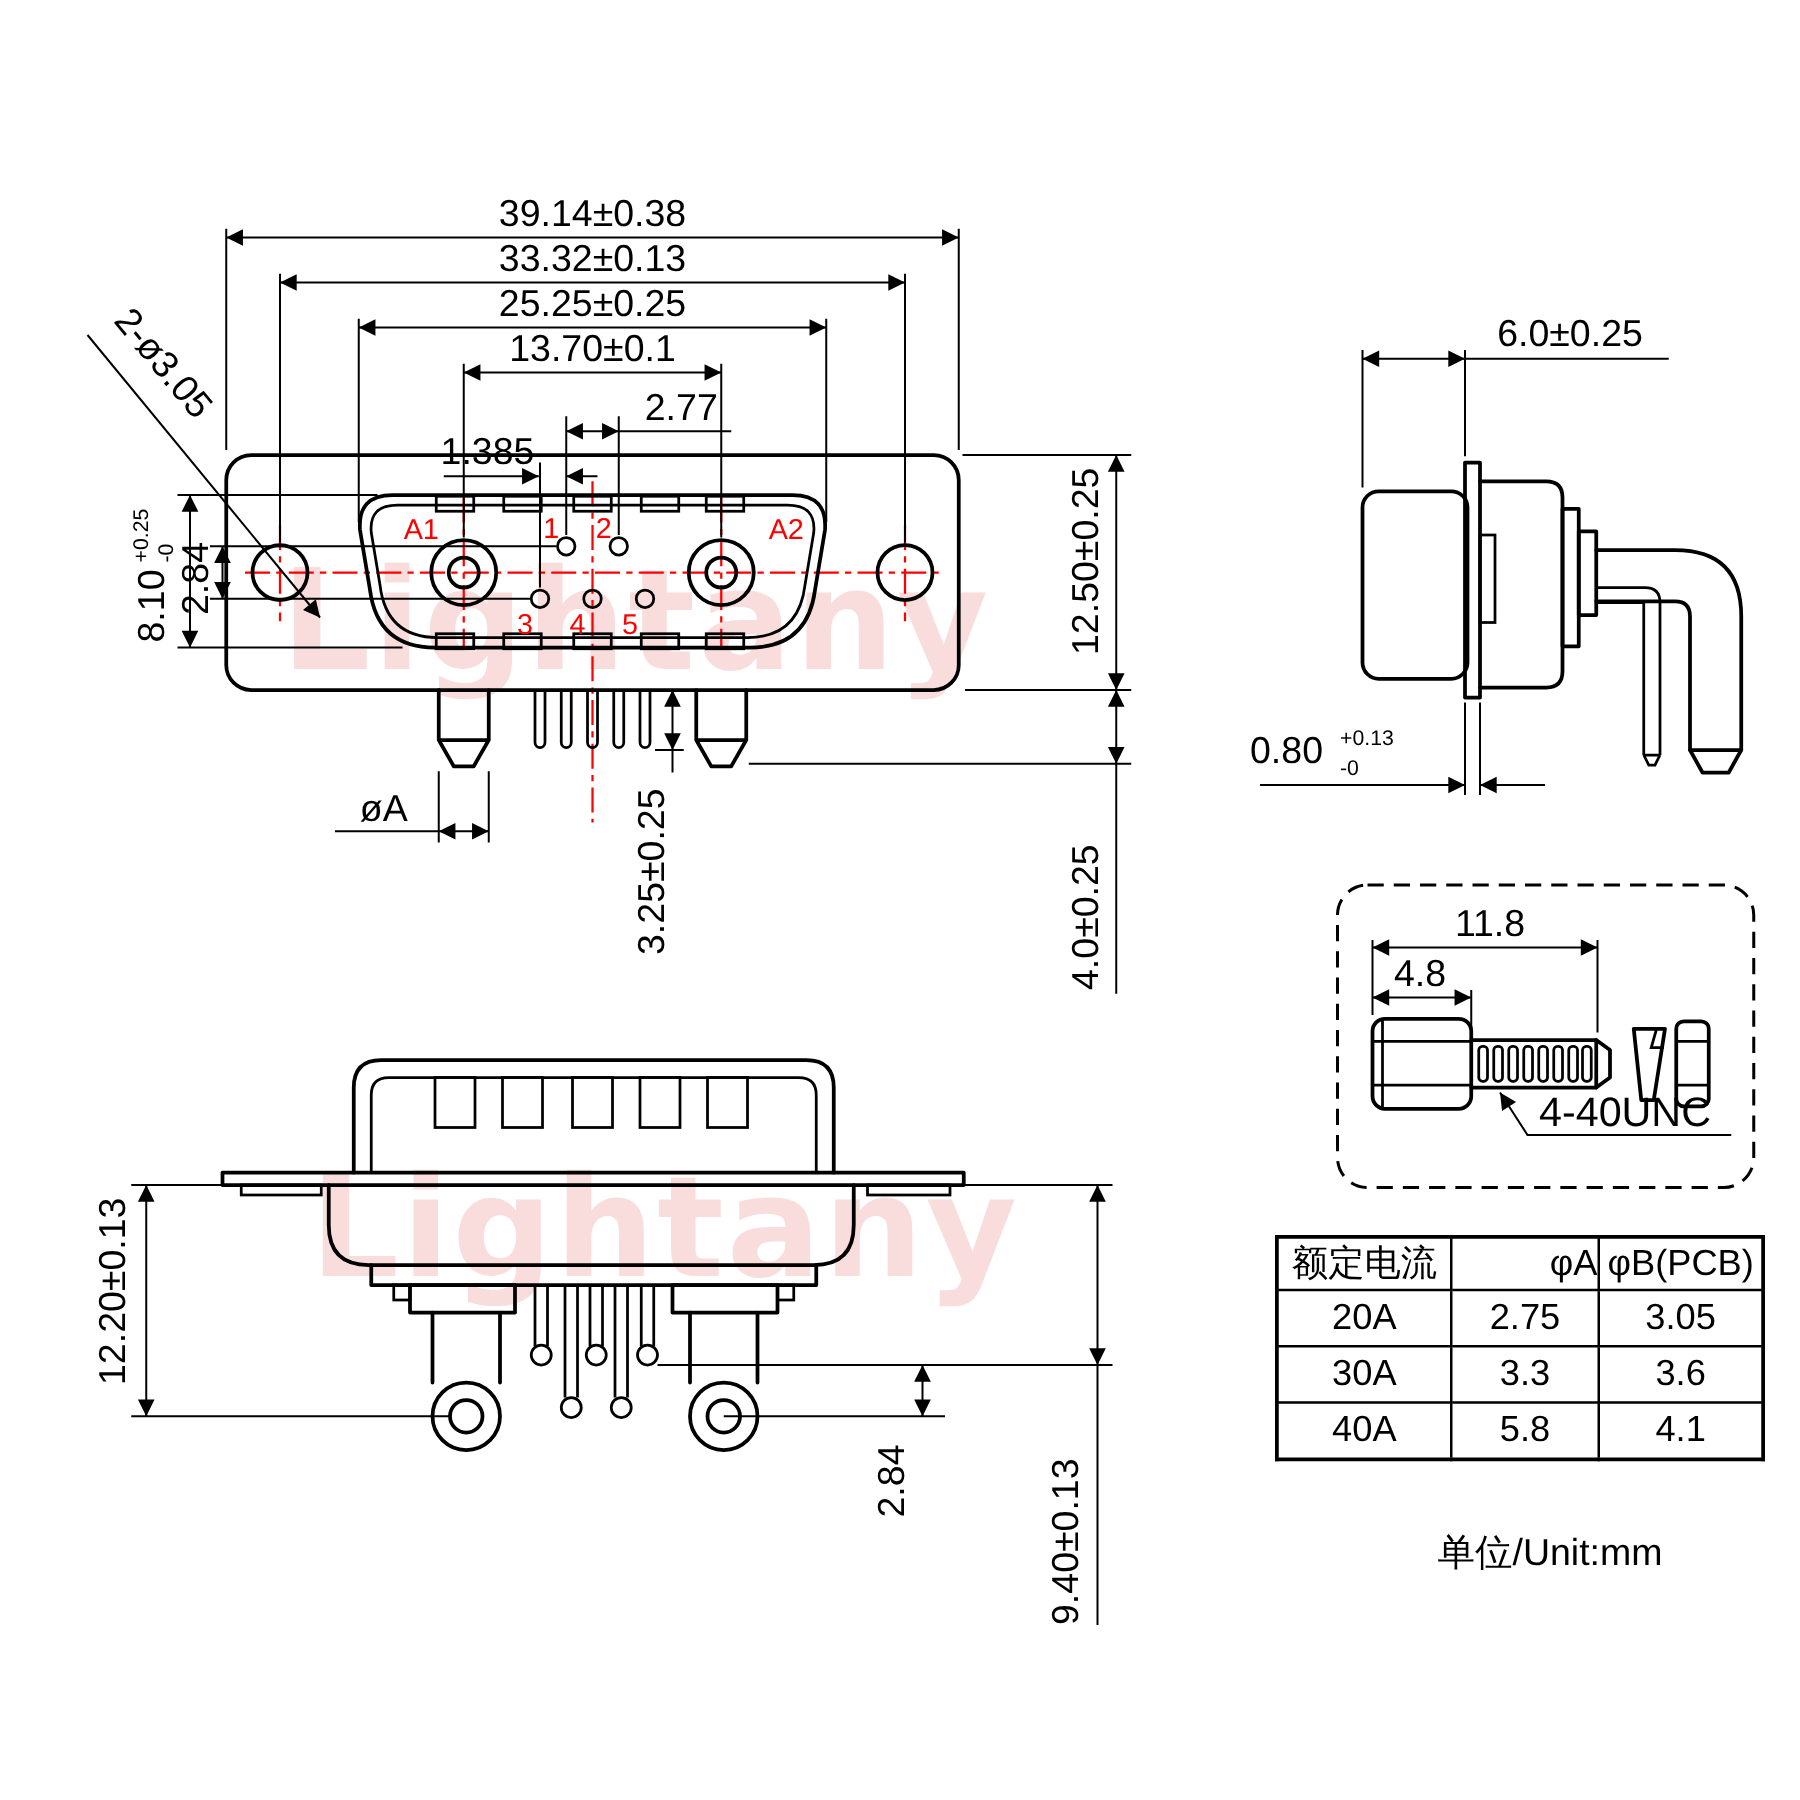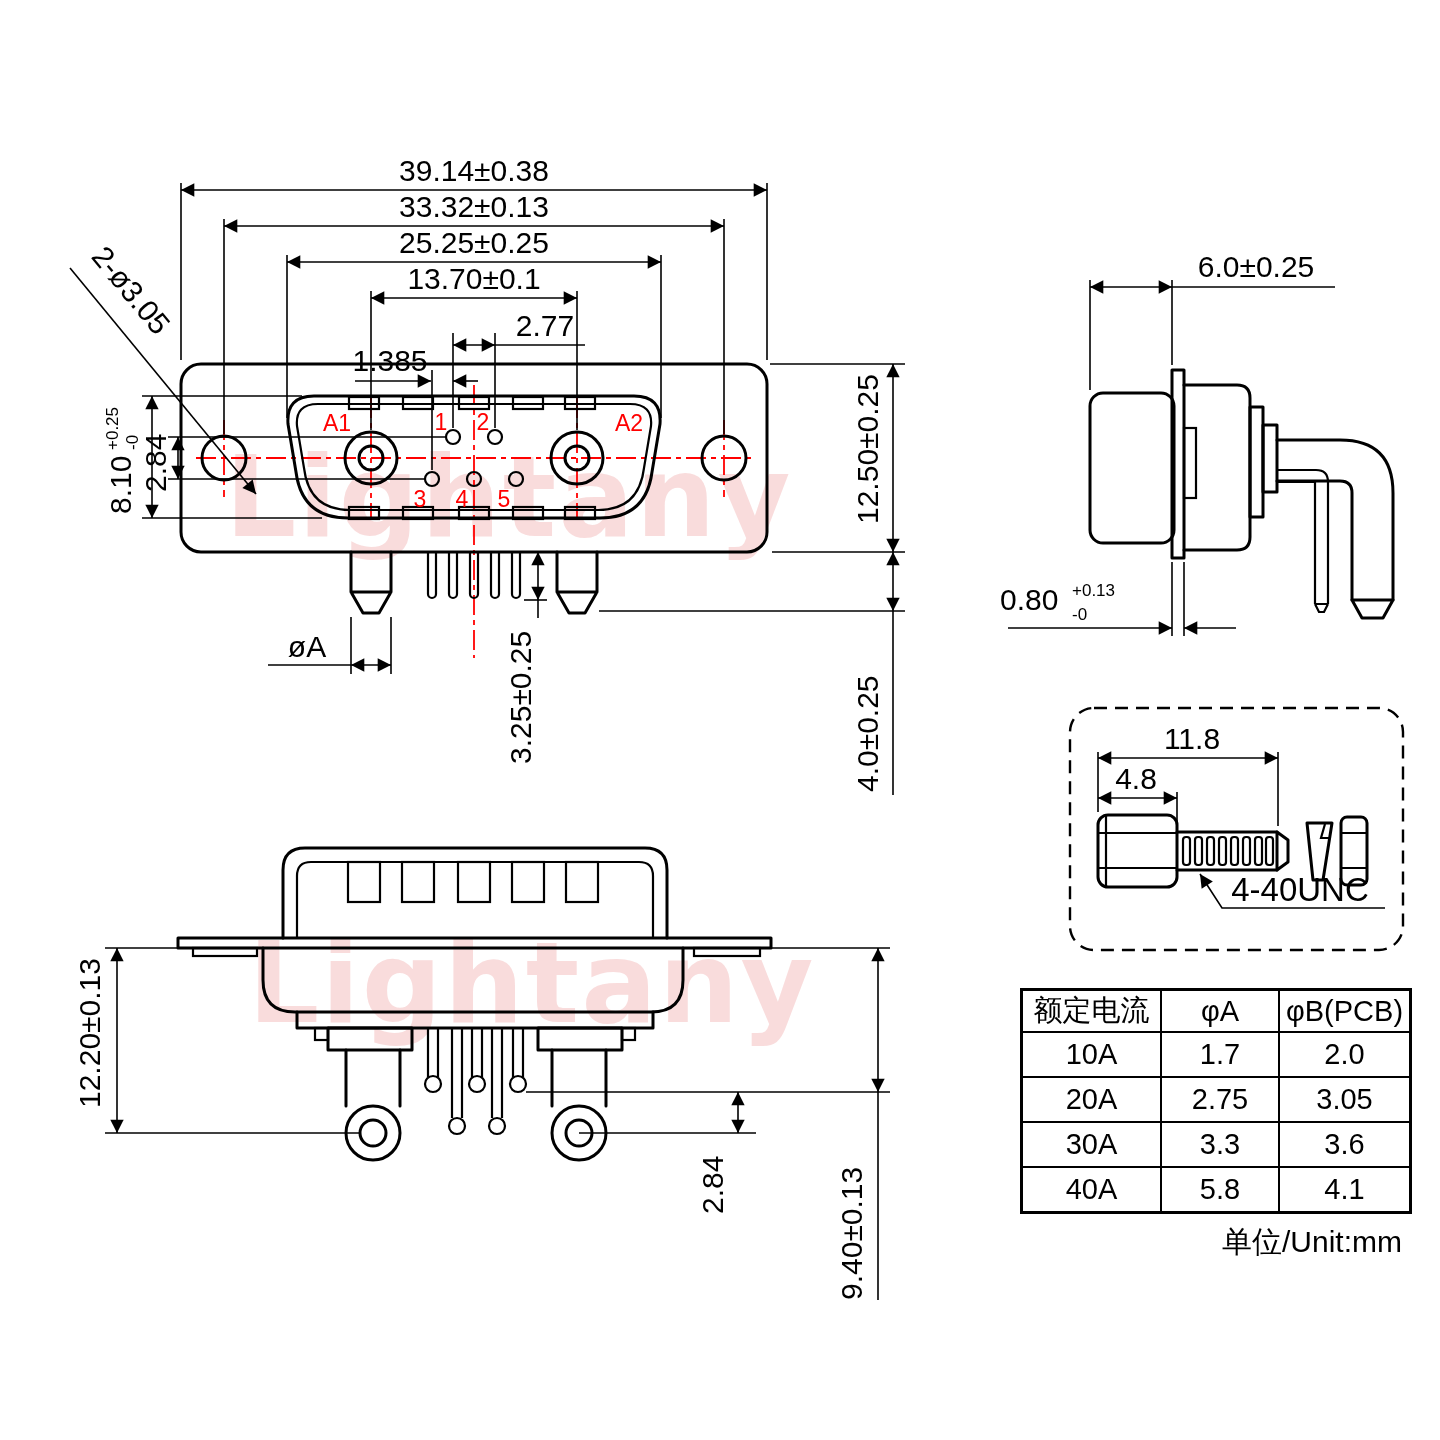--- a/index.html
+++ b/index.html
@@ -15,24 +15,24 @@
   .tr{font-size:23px;fill:#ff0000;}
   .o{stroke:#000;stroke-width:3;fill:none;stroke-linecap:round;stroke-linejoin:round;}
   .o2{stroke:#000;stroke-width:2.2;fill:none;}
   .d{stroke:#000;stroke-width:1.6;fill:none;}
   .dash{stroke:#000;stroke-width:2.4;fill:none;stroke-dasharray:13 8;}
   .r{stroke:#ff0000;stroke-width:1.8;fill:none;stroke-dasharray:20 5 5 5;}
   #spec-table{position:absolute;left:1020px;top:988px;z-index:3;border-collapse:collapse;}
   #spec-table th,#spec-table td{border:2px solid #000;text-align:center;vertical-align:middle;
       font-size:29px;font-weight:400;padding:0;}
   #spec-table{border:3px solid #000;}
-  #spec-table .c0{width:137px;} #spec-table .c1{width:116px;} #spec-table .c2{width:129px;}
+  #spec-table .c0{width:137px;} #spec-table .c1{width:116px;text-align:right;} #spec-table .c2{width:129px;}
   #spec-table tr{height:45px;} #spec-table tr.hdr{height:42px;}
   #unit-note{position:absolute;left:1150px;top:1222px;width:252px;z-index:3;
-      font-size:30px;text-align:right;}
+      font-size:30px;}
 </style>
 </head>
 <body>
 
 <div id="stage">
 
   <div class="wm" style="left:225px;top:392px;">Lightany</div>
   <div class="wm" style="left:248px;top:878px;">Lightany</div>
 
   <svg id="drawing" width="1440" height="1440" viewBox="0 0 1440 1440">
@@ -317,25 +317,20 @@
   </svg>
 
   <table id="spec-table">
     <tbody>
         <tr class="hdr">
       <th class="c0">额定电流</th>
       <th class="c1">φA</th>
       <th class="c2">φB(PCB)</th>
     </tr>
     <tr>
-      <td>10A</td>
-      <td>1.7</td>
-      <td>2.0</td>
-    </tr>
-    <tr>
       <td>20A</td>
       <td>2.75</td>
       <td>3.05</td>
     </tr>
     <tr>
       <td>30A</td>
       <td>3.3</td>
       <td>3.6</td>
     </tr>
     <tr>

